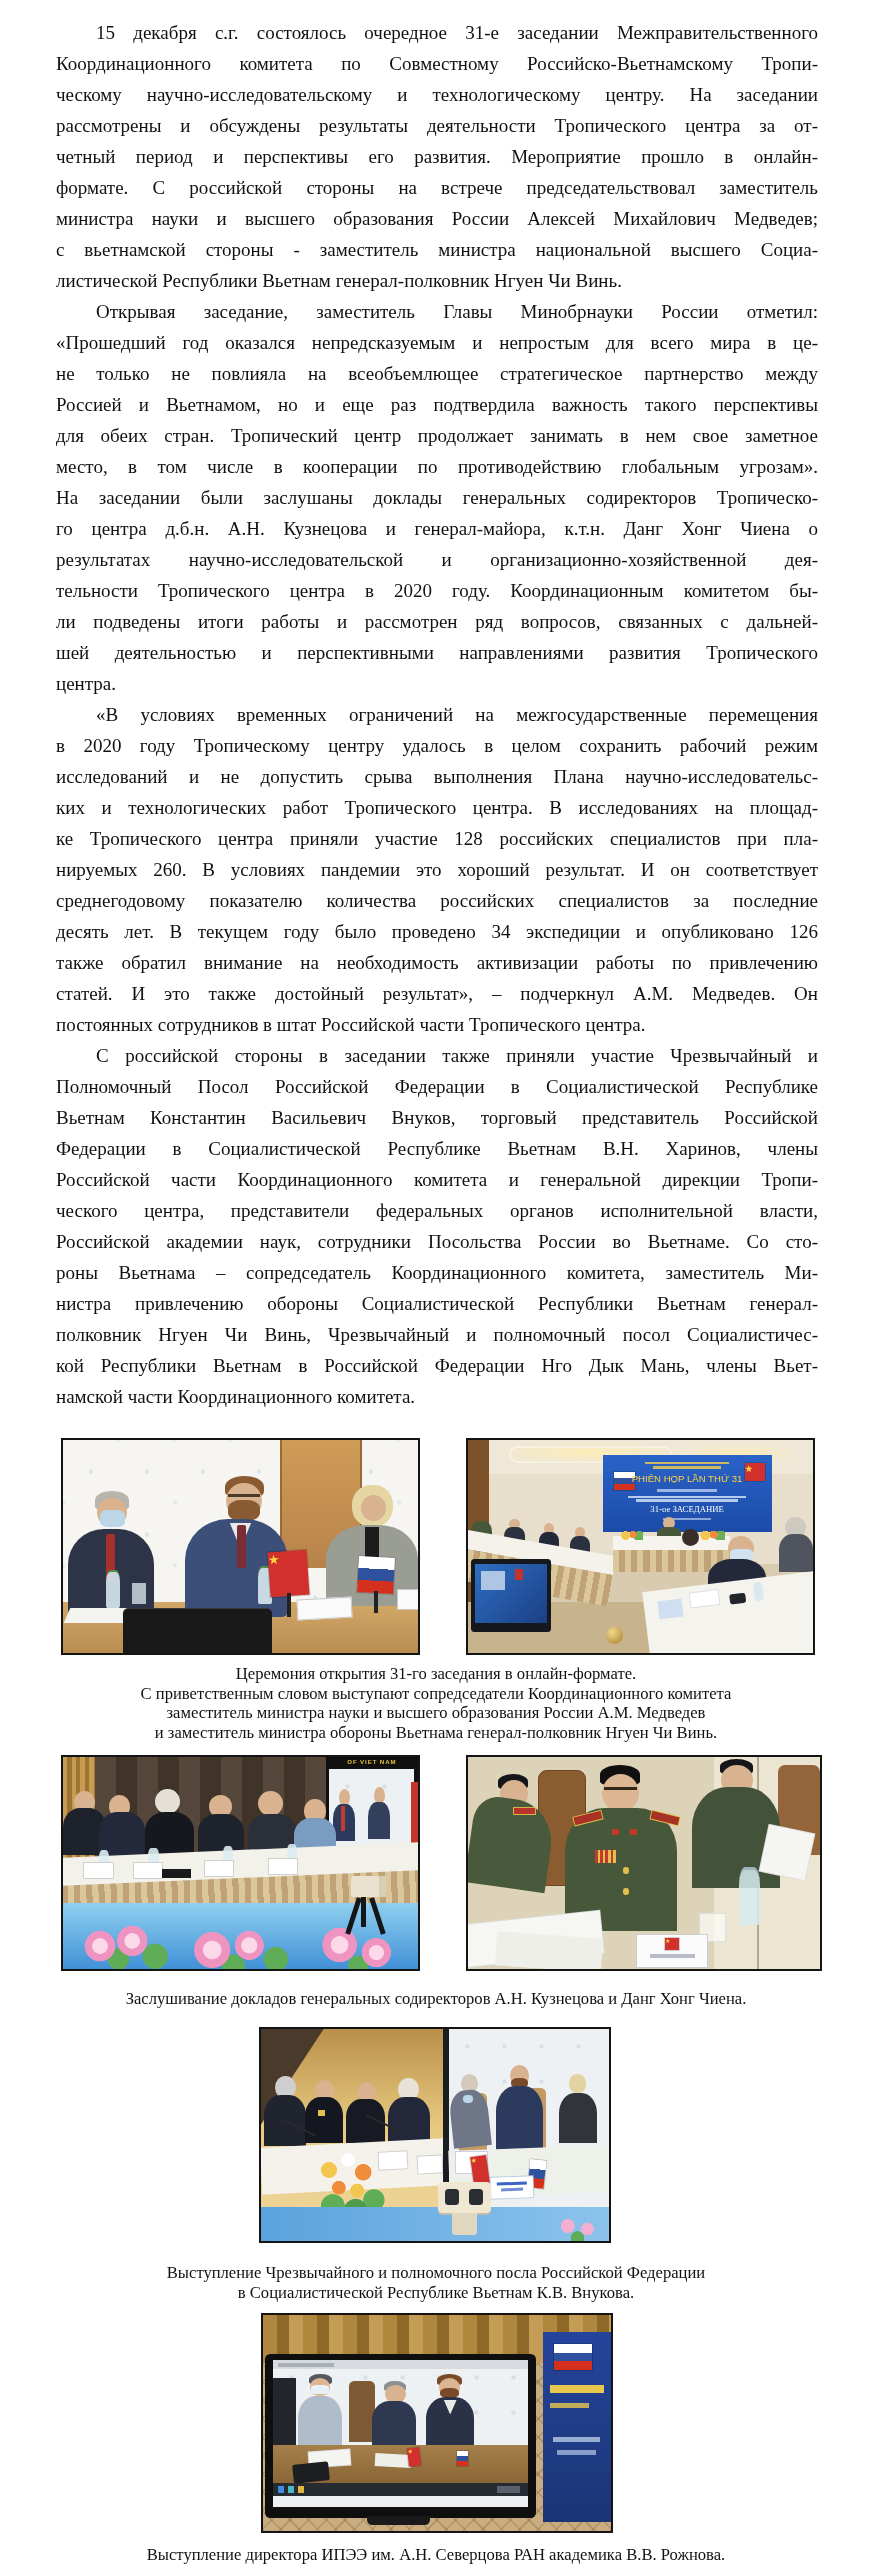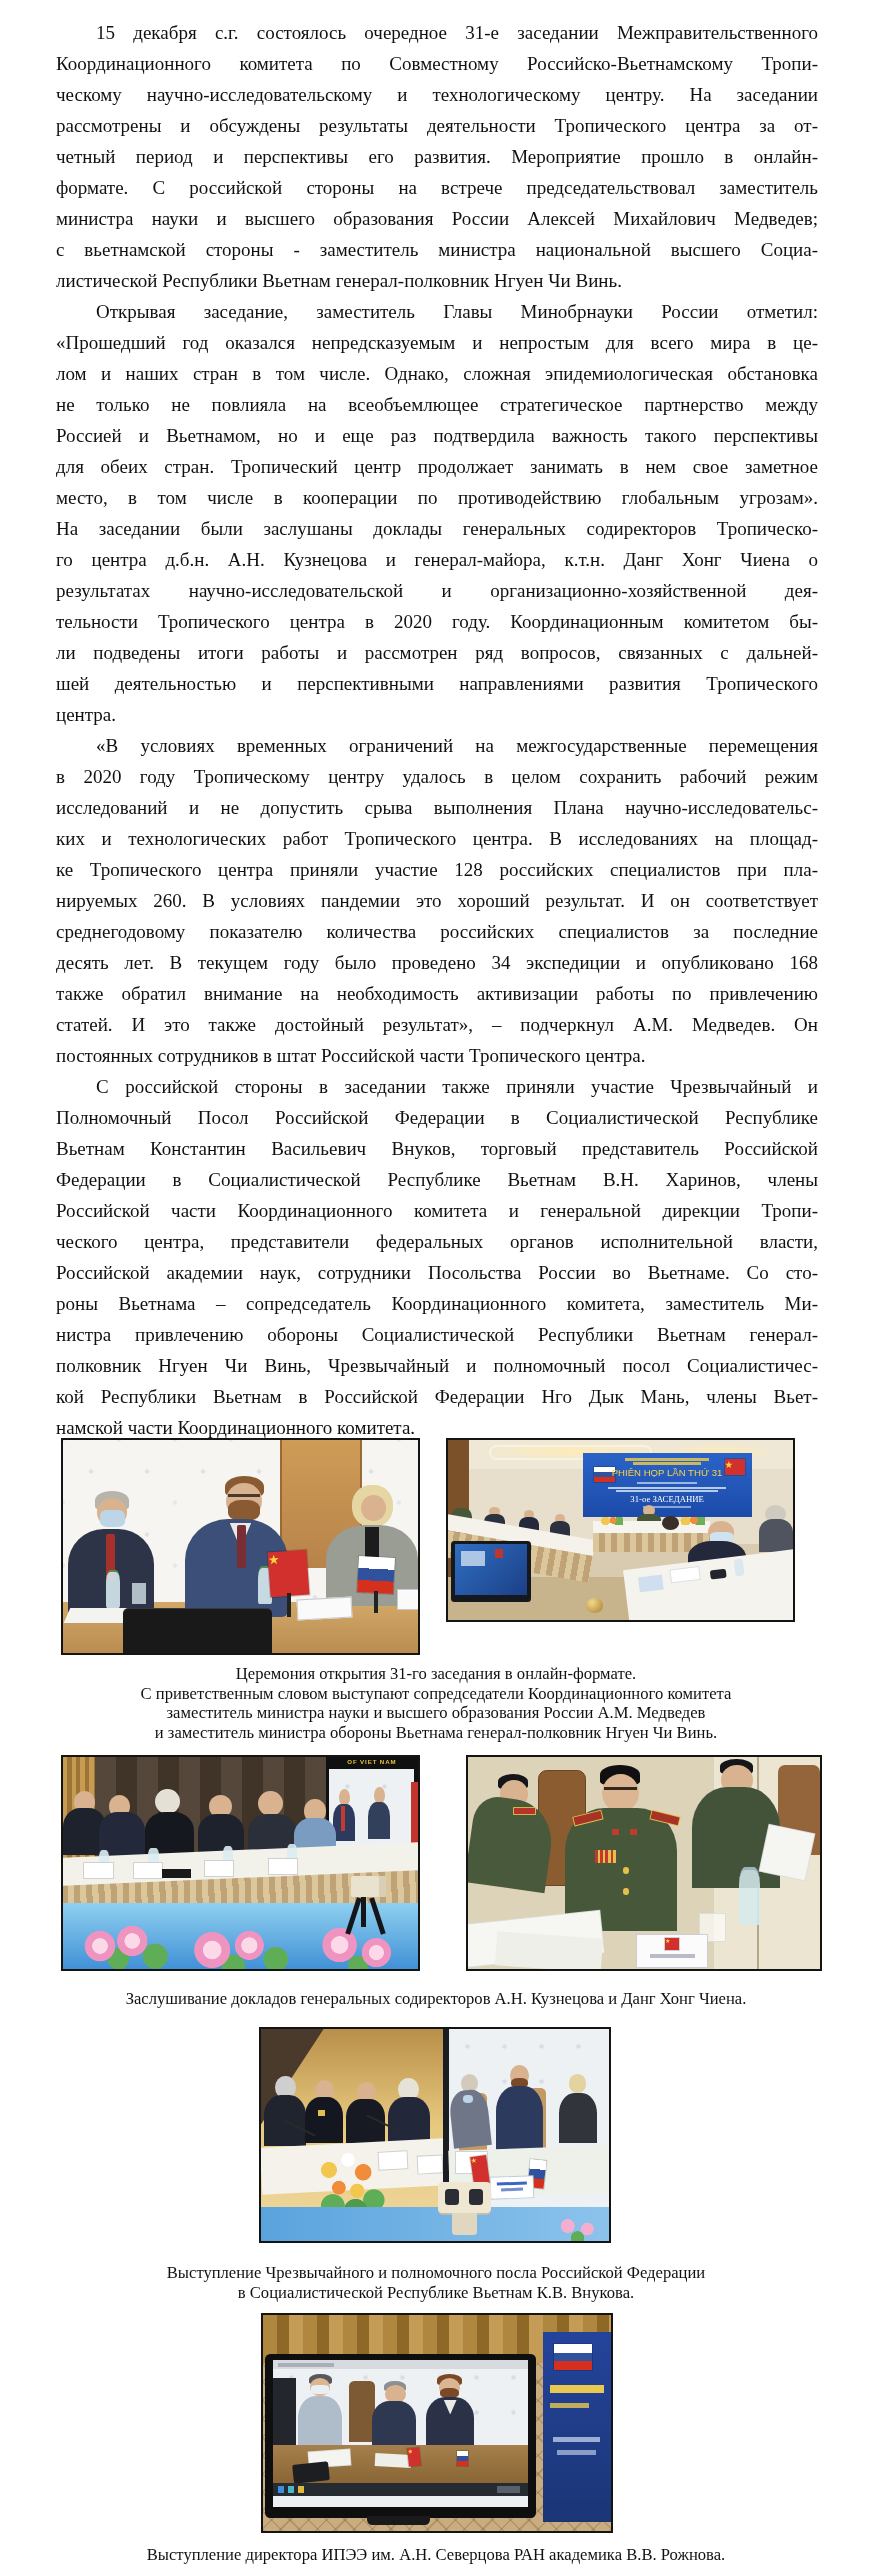--- a/index.html
+++ b/index.html
@@ -38,40 +38,39 @@
       <div class="ln">Координационного комитета по Совместному Российско-Вьетнамскому Тропи-</div>
       <div class="ln">ческому научно-исследовательскому и технологическому центру. На заседании</div>
       <div class="ln">рассмотрены и обсуждены результаты деятельности Тропического центра за от-</div>
       <div class="ln">четный период и перспективы его развития. Мероприятие прошло в онлайн-</div>
       <div class="ln">формате. С российской стороны на встрече председательствовал заместитель</div>
       <div class="ln">министра науки и высшего образования России Алексей Михайлович Медведев;</div>
       <div class="ln">с вьетнамской стороны - заместитель министра национальной высшего Социа-</div>
       <div class="ln last">листической Республики Вьетнам генерал-полковник Нгуен Чи Винь.</div>
       <div class="ln first">Открывая заседание, заместитель Главы Минобрнауки России отметил:</div>
       <div class="ln">«Прошедший год оказался непредсказуемым и непростым для всего мира в це-</div>
-      <div class="ln">лом и наших стран в том числе. Однако, сложная эпидемиологическая обстановка</div>
       <div class="ln">не только не повлияла на всеобъемлющее стратегическое партнерство между</div>
       <div class="ln">Россией и Вьетнамом, но и еще раз подтвердила важность такого перспективы</div>
       <div class="ln">для обеих стран. Тропический центр продолжает занимать в нем свое заметное</div>
       <div class="ln">место, в том числе в кооперации по противодействию глобальным угрозам».</div>
       <div class="ln">На заседании были заслушаны доклады генеральных содиректоров Тропическо-</div>
       <div class="ln">го центра д.б.н. А.Н. Кузнецова и генерал-майора, к.т.н. Данг Хонг Чиена о</div>
       <div class="ln">результатах научно-исследовательской и организационно-хозяйственной дея-</div>
       <div class="ln">тельности Тропического центра в 2020 году. Координационным комитетом бы-</div>
       <div class="ln">ли подведены итоги работы и рассмотрен ряд вопросов, связанных с дальней-</div>
       <div class="ln">шей деятельностью и перспективными направлениями развития Тропического</div>
       <div class="ln last">центра.</div>
       <div class="ln first">«В условиях временных ограничений на межгосударственные перемещения</div>
       <div class="ln">в 2020 году Тропическому центру удалось в целом сохранить рабочий режим</div>
       <div class="ln">исследований и не допустить срыва выполнения Плана научно-исследовательс-</div>
       <div class="ln">ких и технологических работ Тропического центра. В исследованиях на площад-</div>
       <div class="ln">ке Тропического центра приняли участие 128 российских специалистов при пла-</div>
       <div class="ln">нируемых 260. В условиях пандемии это хороший результат. И он соответствует</div>
       <div class="ln">среднегодовому показателю количества российских специалистов за последние</div>
-      <div class="ln">десять лет. В текущем году было проведено 34 экспедиции и опубликовано 168</div>
+      <div class="ln">десять лет. В текущем году было проведено 34 экспедиции и опубликовано 126</div>
       <div class="ln">также обратил внимание на необходимость активизации работы по привлечению</div>
       <div class="ln">статей. И это также достойный результат», – подчеркнул А.М. Медведев. Он</div>
       <div class="ln last">постоянных сотрудников в штат Российской части Тропического центра.</div>
       <div class="ln first">С российской стороны в заседании также приняли участие Чрезвычайный и</div>
       <div class="ln">Полномочный Посол Российской Федерации в Социалистической Республике</div>
       <div class="ln">Вьетнам Константин Васильевич Внуков, торговый представитель Российской</div>
       <div class="ln">Федерации в Социалистической Республике Вьетнам В.Н. Харинов, члены</div>
       <div class="ln">Российской части Координационного комитета и генеральной дирекции Тропи-</div>
       <div class="ln">ческого центра, представители федеральных органов исполнительной власти,</div>
       <div class="ln">Российской академии наук, сотрудники Посольства России во Вьетнаме. Со сто-</div>
@@ -112,21 +111,21 @@
     <i style="left:55%;top:59%;width:4%;height:17%;background:rgba(214,232,238,.9);border-radius:30% 30% 8% 8%;border-top:2.6px solid #4f8f4a"></i>
     <i style="left:17%;top:79%;width:42%;height:24%;background:#191919;border-radius:5.2px 5.2px 0 0;border-top:1.7px solid #3a3a3a"></i>
     <i class="flag-vn" style="left:58%;top:52%;width:11%;height:21%;font-size:13px;transform:rotate(-4deg)"></i>
     <i style="left:63%;top:72%;width:1.2%;height:11%;background:#222"></i>
     <i class="flag-ru" style="left:83%;top:55%;width:10%;height:17%;transform:rotate(3deg)"></i>
     <i style="left:87.5%;top:71%;width:1.2%;height:10%;background:#222"></i>
     <i style="left:66%;top:74%;width:15%;height:9%;background:#fafafa;border:0.9px solid #c9c9c9;transform:rotate(-3deg)"></i>
     <i style="left:94%;top:70%;width:6%;height:9%;background:#fafafa;border:0.9px solid #c9c9c9"></i>
   </div>
 
-  <div class="photo" style="left:446px;top:1438px;width:349px;height:184px">
+  <div class="photo" style="left:466px;top:1438px;width:349px;height:217px">
     <i style="left:0;top:0;width:100%;height:100%;background:linear-gradient(180deg,#efe8d6 0 16%,#e7decb 16% 58%,#d8cbb0 58%)"></i>
     <i style="left:8%;top:1%;width:56%;height:10%;background:radial-gradient(ellipse at center,rgba(255,236,180,.95),rgba(255,236,180,0) 72%)"></i>
     <i style="left:60%;top:2%;width:36%;height:9%;background:radial-gradient(ellipse at center,rgba(255,236,180,.9),rgba(255,236,180,0) 72%)"></i>
     <i style="left:12%;top:3%;width:46%;height:6%;border:2.6px solid #f8f2e2;border-radius:8.7px"></i>
     <i style="left:0;top:0;width:6%;height:80%;background:#7a5128"></i>
     <i style="left:0;top:76%;width:100%;height:24%;background:#c7b48c"></i>
 
     <b style="left:39%;top:7%;width:49%;height:36%;background:linear-gradient(180deg,#2a63c8,#1c4ba9)">
       <i class="flag-ru" style="left:7%;top:22%;width:12%;height:24%"></i>
       <i class="flag-vn" style="left:84%;top:10%;width:12%;height:24%;font-size:9.6px"></i>

